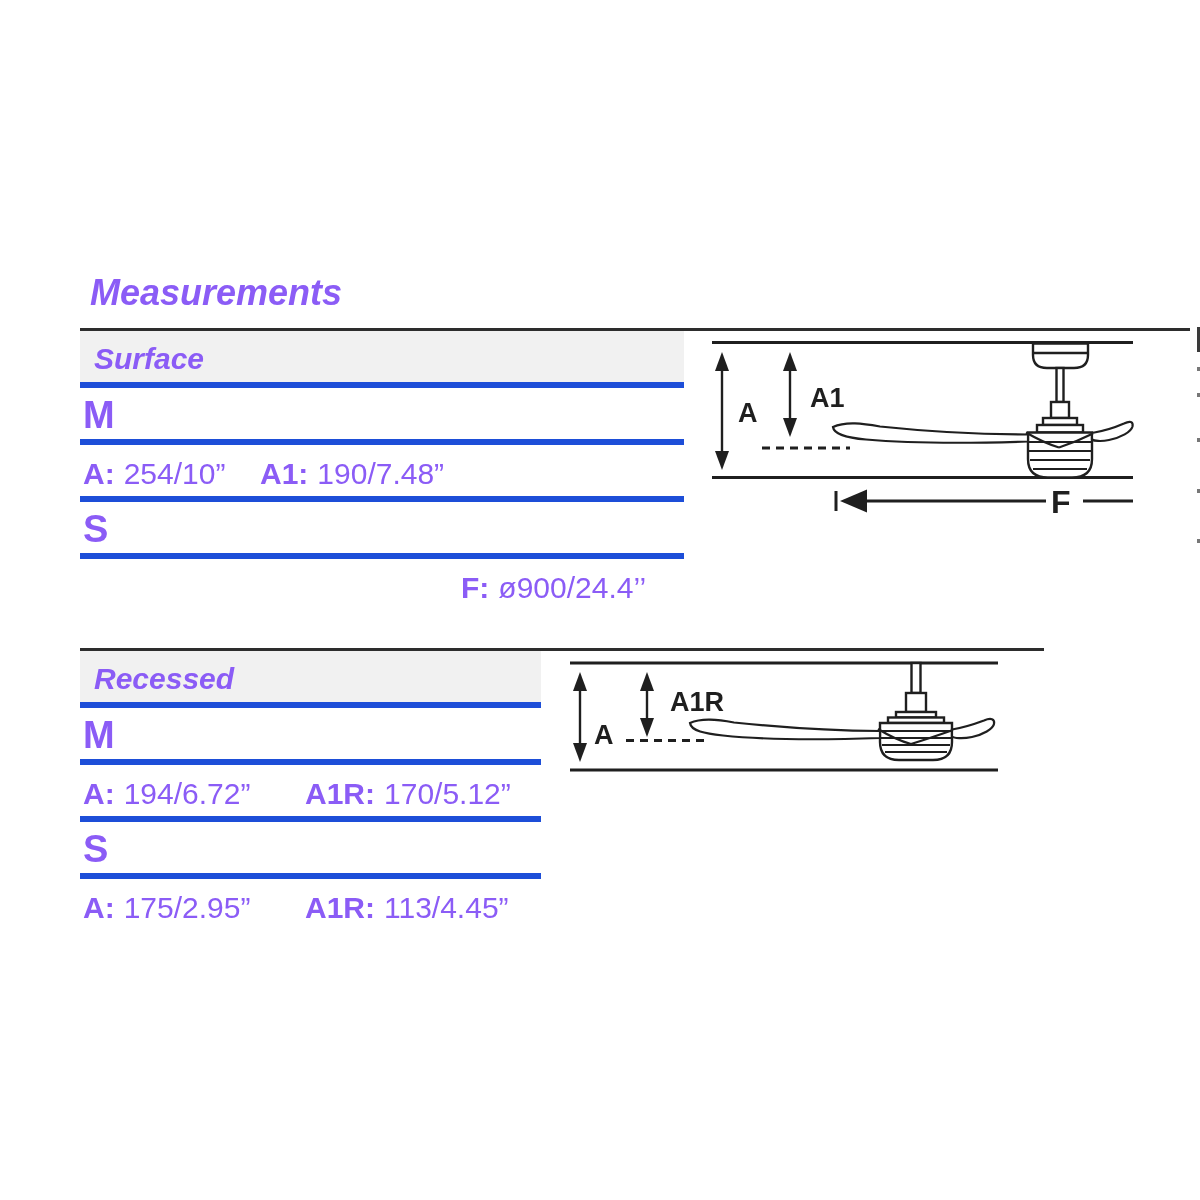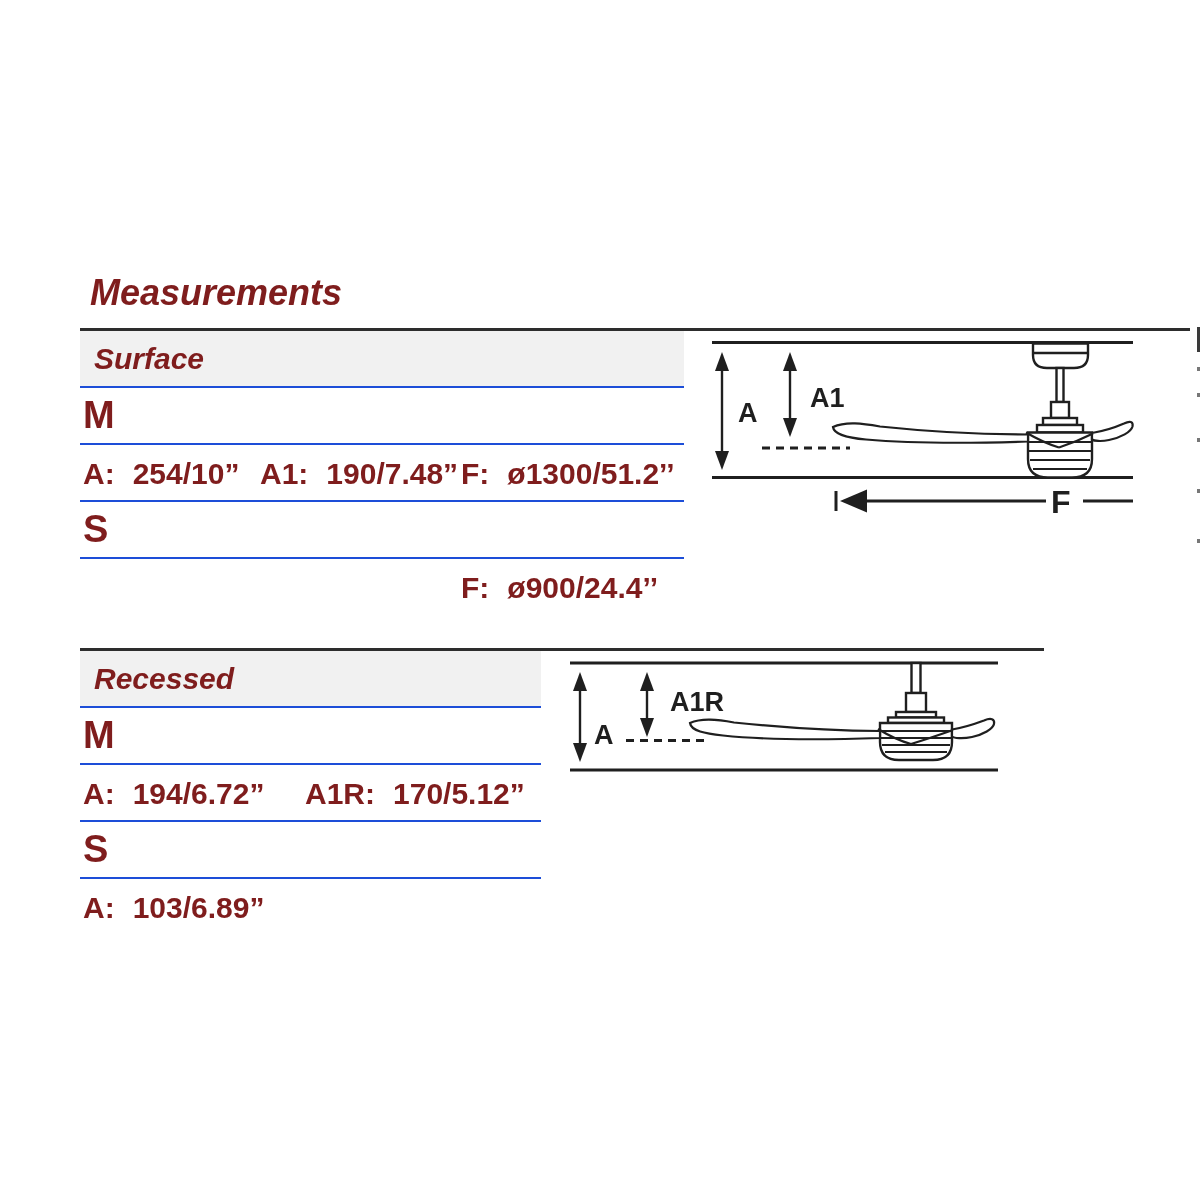--- a/index.html
+++ b/index.html
@@ -1,37 +1,37 @@
 <!DOCTYPE html>
 <html><head>
 <meta charset="utf-8">
 <style>
   html,body{margin:0;padding:0;background:#ffffff;}
   .page{
     position:relative;width:1200px;height:1200px;background:#ffffff;overflow:hidden;
-    font-family:"Liberation Sans","DejaVu Sans",sans-serif;color:#7f1d1d;
+    font-family:"Liberation Sans","DejaVu Sans",sans-serif;color:#8b5cf6;
   }
   .page-title{
     position:absolute;left:90px;top:272px;
     font-size:36px;font-weight:bold;font-style:italic;letter-spacing:0;
   }
   .topline{position:absolute;height:3px;background:#2d2d2d;}
   .spec-table{position:absolute;}
   .row{position:absolute;left:0;width:100%;height:57px;box-sizing:border-box;
-       border-bottom:2px solid #1d4ed8;}
+       border-bottom:6px solid #1d4ed8;}
   .row.last{border-bottom:none;}
   .row.header{background:#f1f1f1;}
   .header-label{
     display:block;padding-left:14px;line-height:56px;
     font-size:30px;font-weight:bold;font-style:italic;
   }
   .size-label{display:block;padding-left:3px;line-height:55px;font-size:38px;font-weight:bold;}
   .measure{position:absolute;top:0;line-height:57px;font-size:30px;white-space:nowrap;}
   .measure .lbl{font-weight:bold;}
-  .measure .val{font-weight:bold;margin-left:18px;}
+  .measure .val{font-weight:normal;margin-left:9px;}
   svg.diagram{position:absolute;}
   svg text{font-family:"Liberation Sans","DejaVu Sans",sans-serif;font-weight:bold;fill:#1f1f1f;}
   .edge-mark{position:absolute;background:#3a3a3a;}
 </style>
 </head>
 <body>
 
 <div class="page">
 
   <div class="page-title">Measurements</div>
@@ -41,21 +41,20 @@
   <div class="spec-table" style="left:80px;top:331px;width:604px;height:288px;">
     <div class="row header" style="top:0;">
       <span class="header-label">Surface</span>
     </div>
     <div class="row" style="top:57px;">
       <span class="size-label">M</span>
     </div>
     <div class="row" style="top:114px;">
       <span class="measure" style="left:3px;"><span class="lbl">A:</span><span class="val">254/10”</span></span>
       <span class="measure" style="left:180px;"><span class="lbl">A1:</span><span class="val">190/7.48”</span></span>
-      <span class="measure" style="left:381px;"><span class="lbl">F:</span><span class="val">ø1300/51.2’’</span></span>
     </div>
     <div class="row" style="top:171px;">
       <span class="size-label">S</span>
     </div>
     <div class="row last" style="top:228px;">
       <span class="measure" style="left:381px;"><span class="lbl">F:</span><span class="val">ø900/24.4’’</span></span>
     </div>
   </div>
 
   <svg class="diagram" style="left:700px;top:325px;" width="500" height="240" viewBox="0 0 500 240">
@@ -119,21 +118,22 @@
       <span class="size-label">M</span>
     </div>
     <div class="row" style="top:114px;">
       <span class="measure" style="left:3px;"><span class="lbl">A:</span><span class="val">194/6.72”</span></span>
       <span class="measure" style="left:225px;"><span class="lbl">A1R:</span><span class="val">170/5.12”</span></span>
     </div>
     <div class="row" style="top:171px;">
       <span class="size-label">S</span>
     </div>
     <div class="row last" style="top:228px;">
-      <span class="measure" style="left:3px;"><span class="lbl">A:</span><span class="val">103/6.89”</span></span>
+      <span class="measure" style="left:3px;"><span class="lbl">A:</span><span class="val">175/2.95”</span></span>
+      <span class="measure" style="left:225px;"><span class="lbl">A1R:</span><span class="val">113/4.45”</span></span>
     </div>
   </div>
 
   <svg class="diagram" style="left:550px;top:645px;" width="480" height="150" viewBox="0 0 480 150">
     <g stroke="#1f1f1f" fill="none" stroke-width="3" stroke-linecap="butt">
       <line x1="20" y1="18" x2="448" y2="18"></line>
       <line x1="20" y1="125" x2="448" y2="125"></line>
     </g>
 
     <g>

